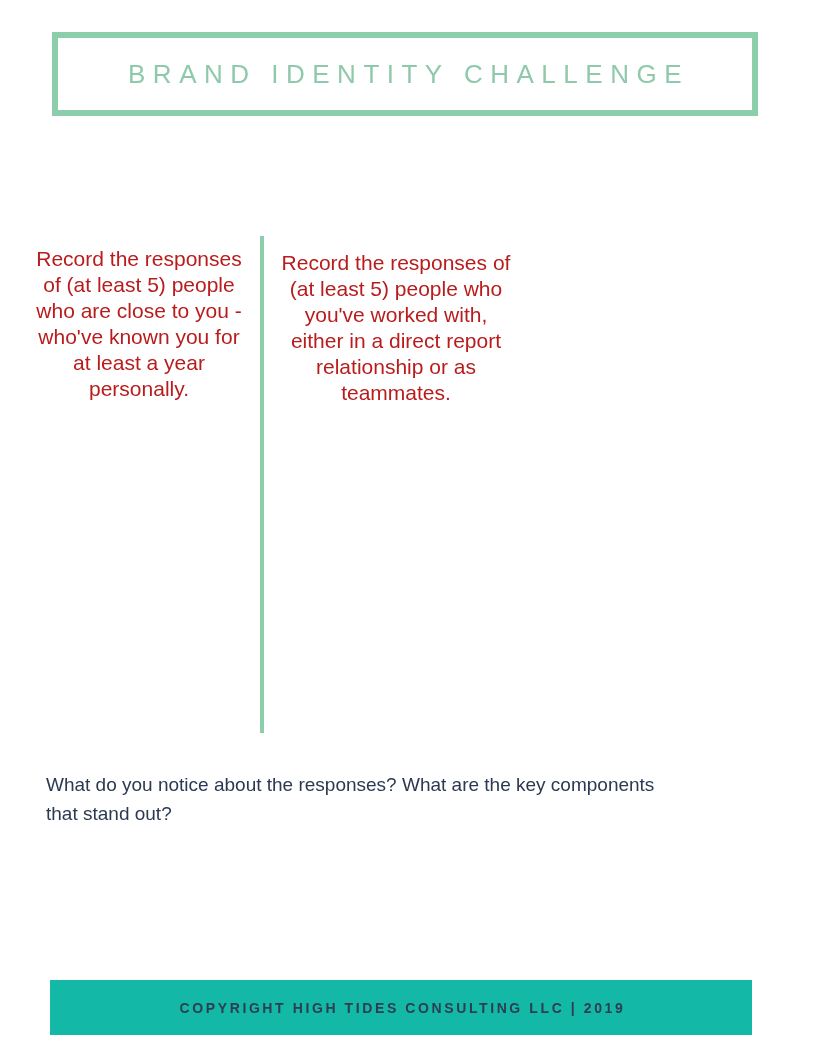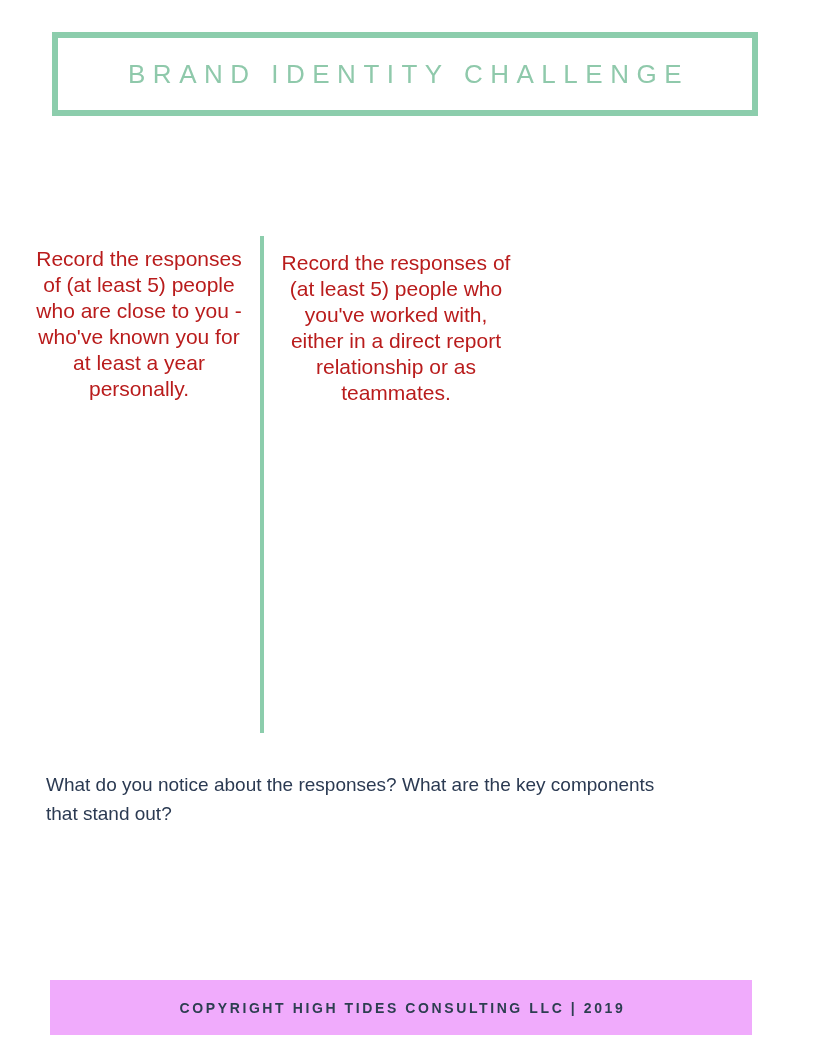--- a/index.html
+++ b/index.html
@@ -119,21 +119,21 @@
     margin-top: 16px;
   }
 
   
   .footer-bar {
     position: absolute;
     left: 50px;
     top: 980px;
     width: 702px;
     height: 55px;
-    background: #f0abfc;
+    background: #14b8a6;
     display: flex;
     align-items: center;
     justify-content: center;
   }
   .footer-text {
     font-size: 14px;
     font-weight: 700;
     letter-spacing: 2.6px;
     color: #2c3e50;
     white-space: nowrap;

